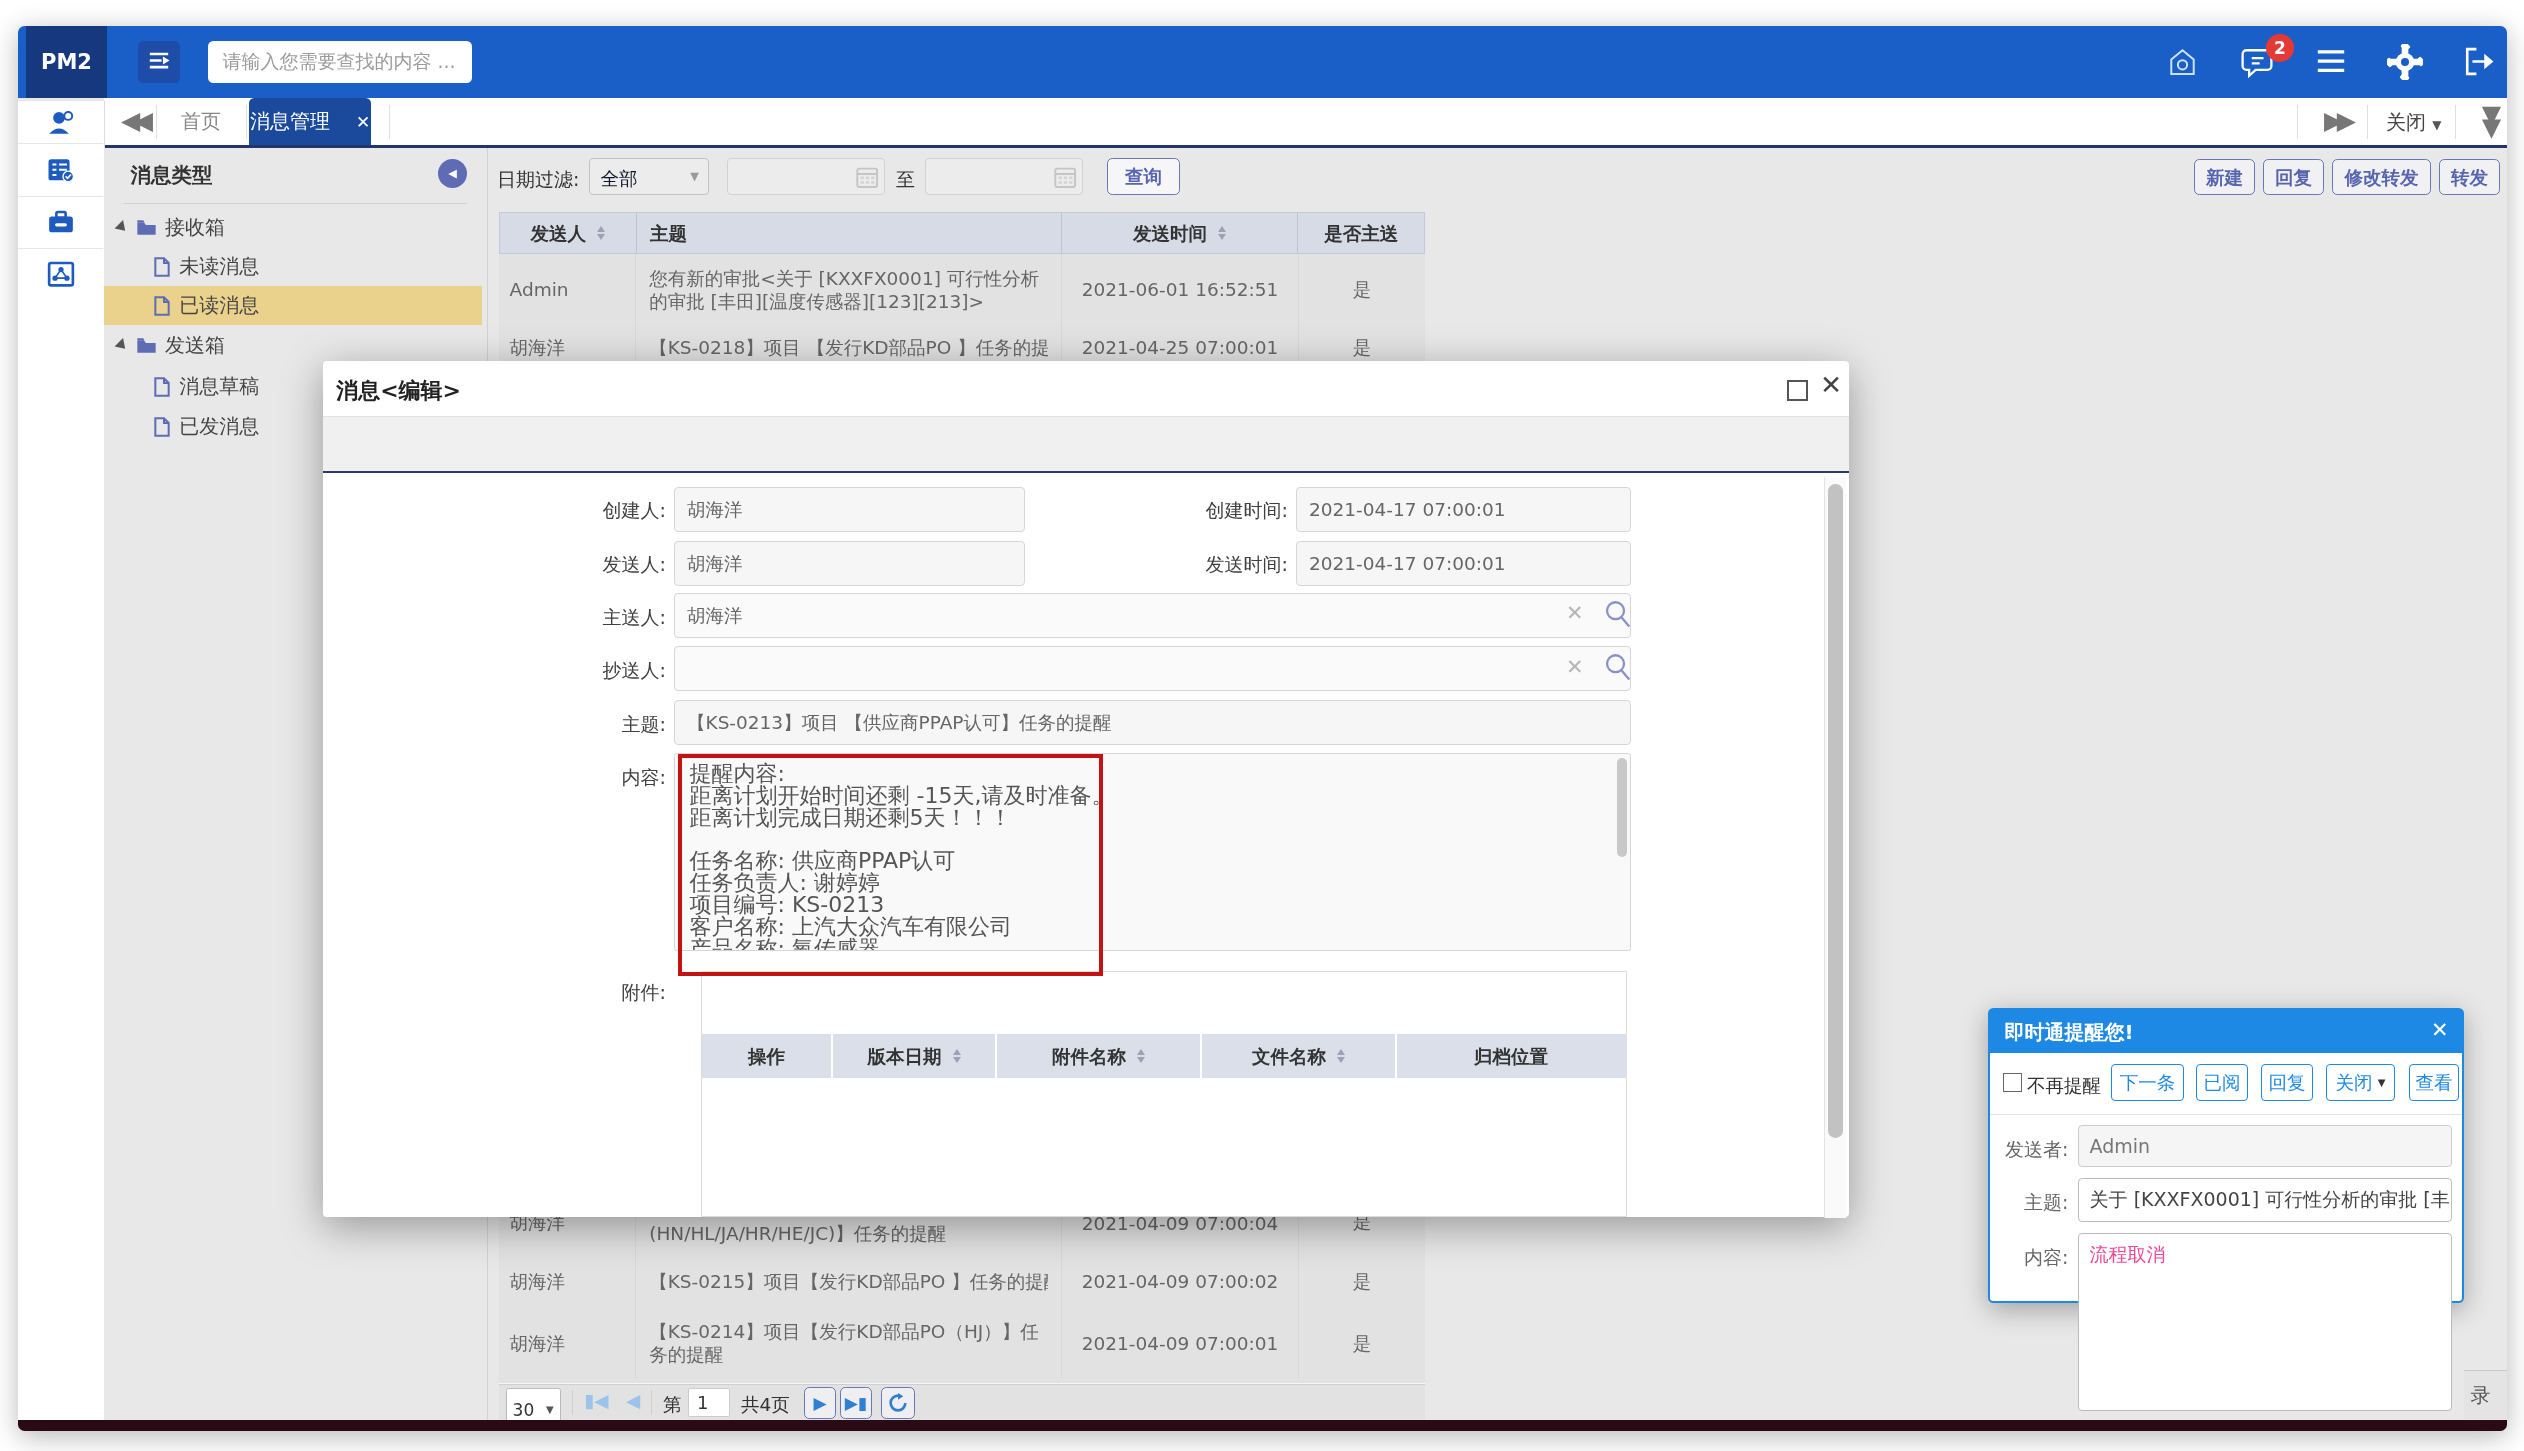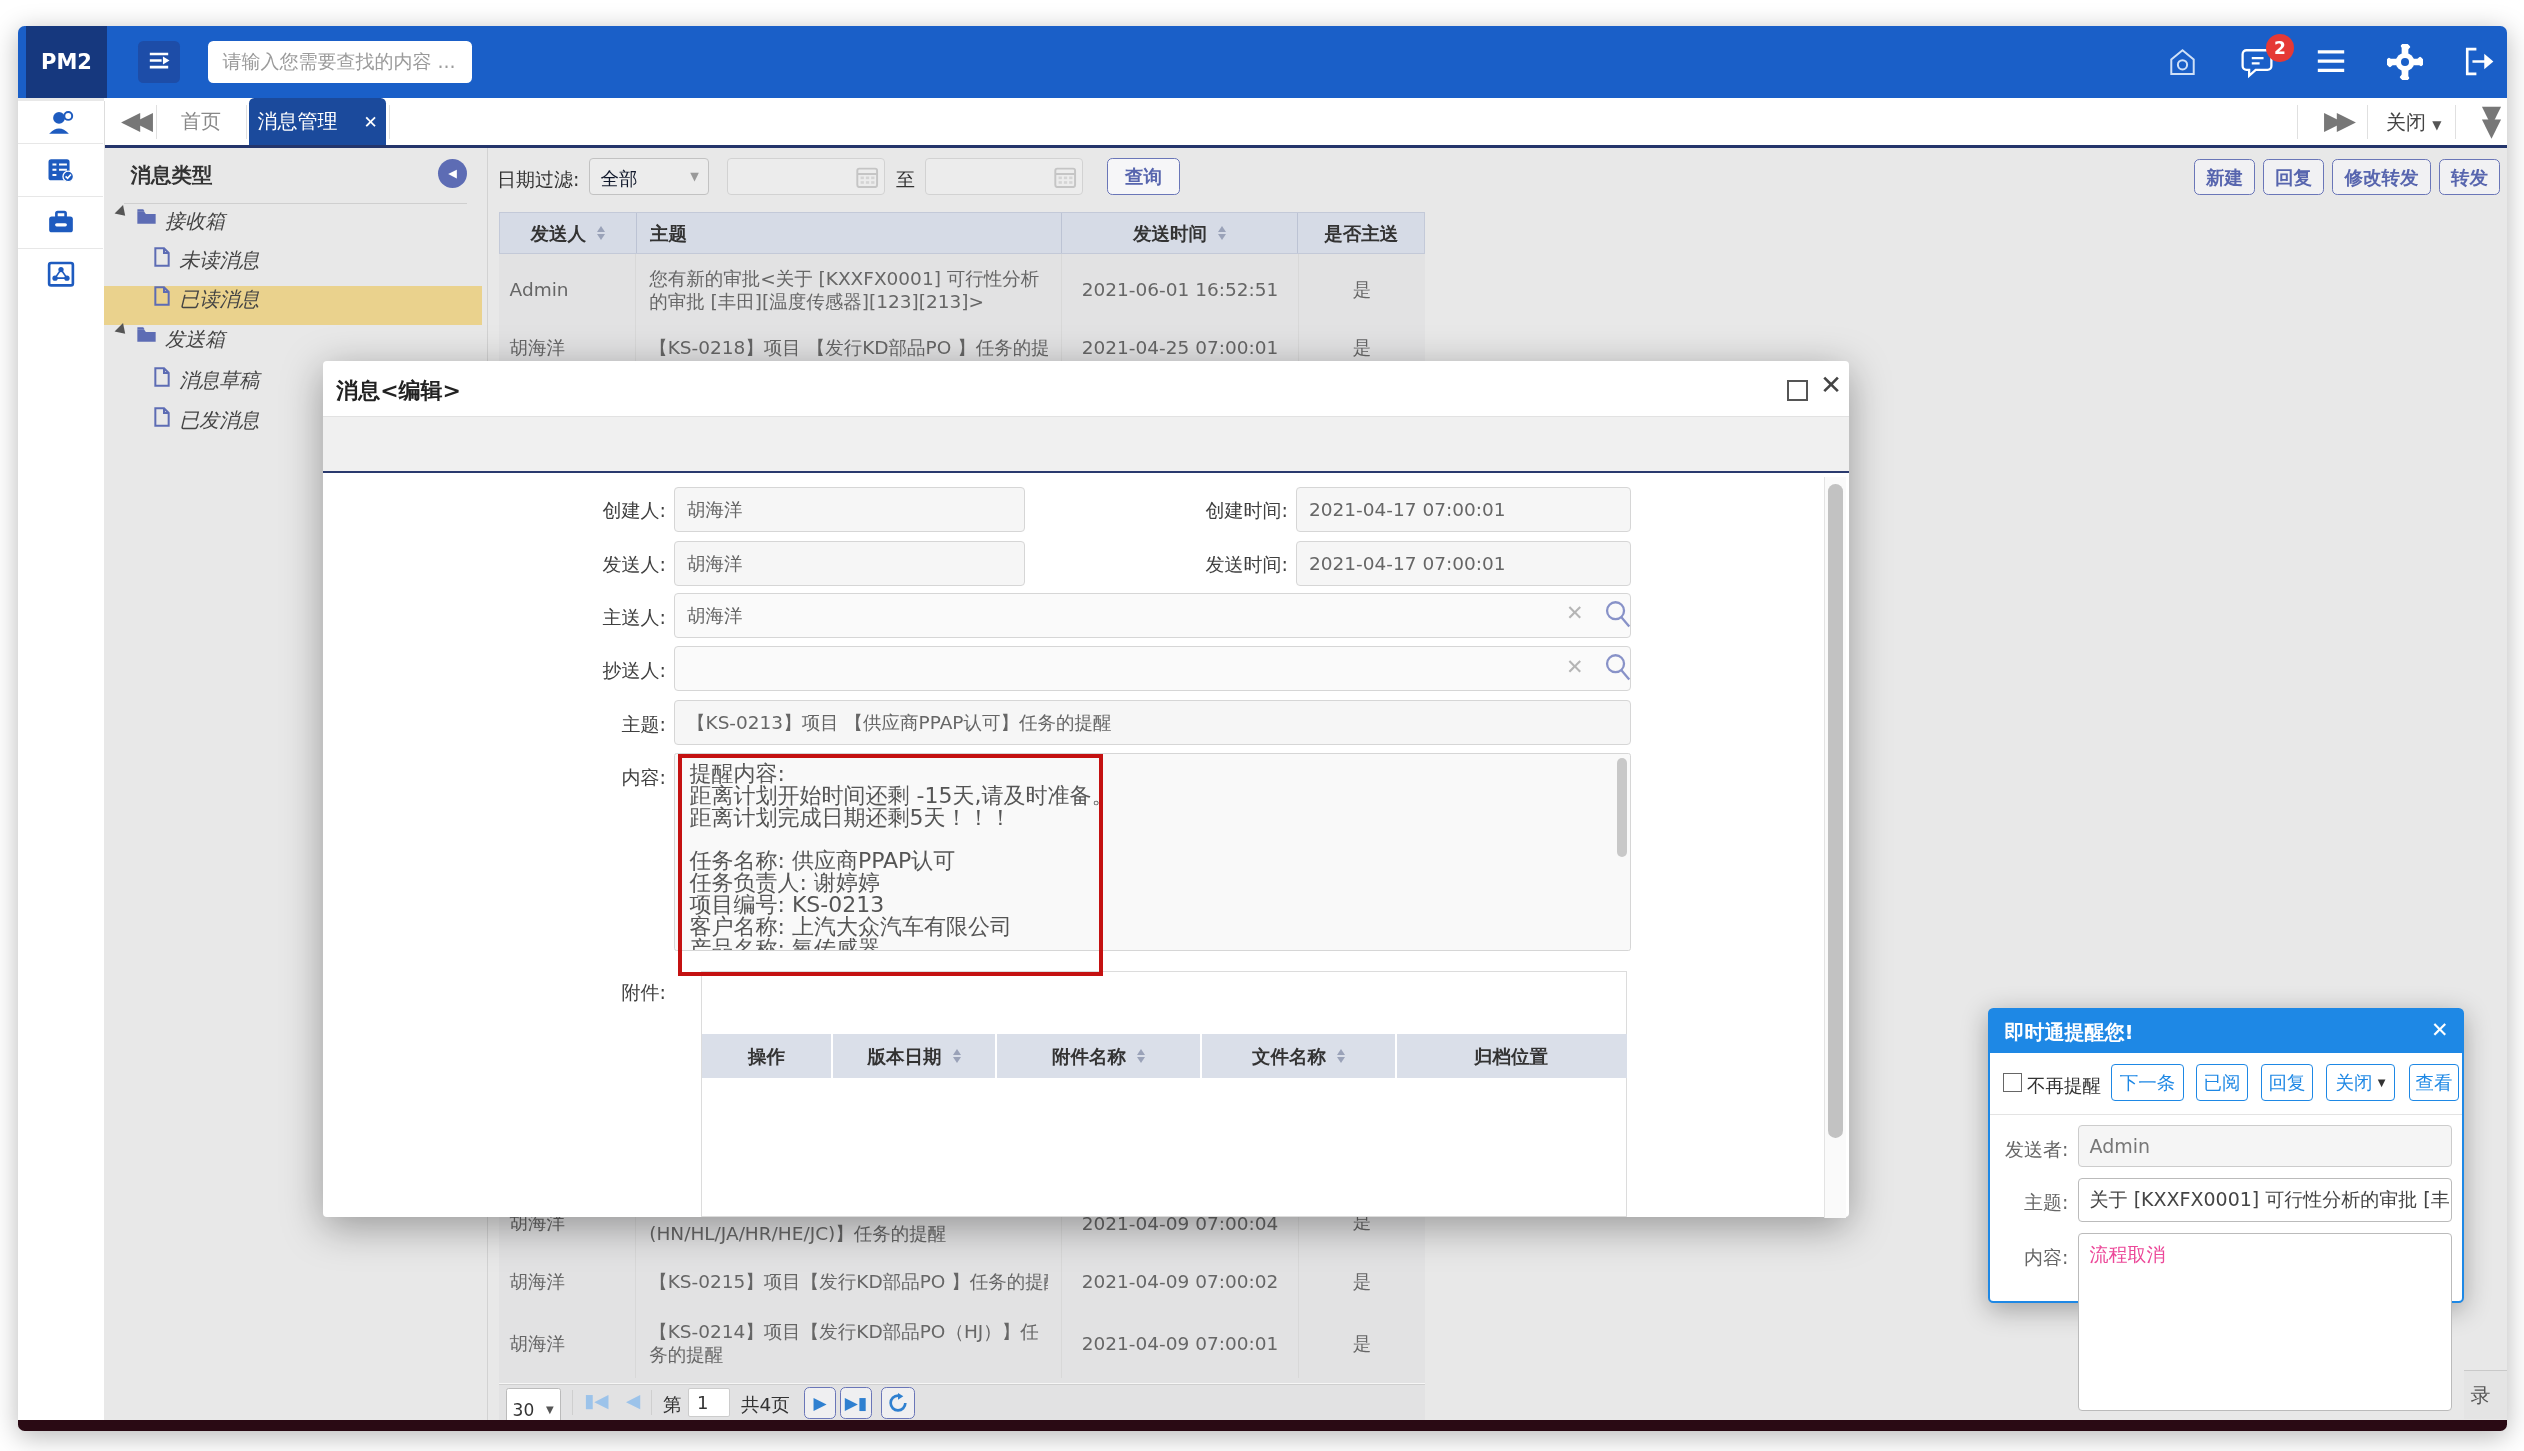--- a/index.html
+++ b/index.html
@@ -8,29 +8,29 @@
   .app{position:absolute;left:18px;top:26px;width:2489px;height:1405px;background:var(--page_bg,#e8e8e8);border-radius:6.6px;overflow:hidden;box-shadow:0 5.3px 26.4px rgba(0,0,0,.28);}
   .topbar{left:0;top:0;width:2489px;height:72px;background:var(--topbar_blue,#1A5FC8);}
   .logo{left:8px;top:0;width:81px;height:72px;background:var(--logo_navy,#16387E);color:#fff;font-size:21px;font-weight:bold;display:flex;align-items:center;justify-content:center;}
   .hambtn{left:120px;top:14.5px;width:42px;height:42px;background:#1d4da8;border-radius:5.3px;display:flex;align-items:center;justify-content:center;}
   .search{left:190px;top:14.5px;width:264px;height:42px;background:#fff;border-radius:5.3px;color:#9b9b9b;font-size:19px;display:flex;align-items:center;padding-left:14.5px;box-sizing:border-box;}
   .topicon{top:17px;width:37px;height:37px;color:#fff;display:flex;align-items:center;justify-content:center;}
   .badge{left:2248px;top:8px;width:28px;height:28px;border-radius:14px;background:#E53935;color:#fff;font-size:17px;font-weight:bold;display:flex;align-items:center;justify-content:center;z-index:3;}
   .tabbar{left:86px;top:72px;width:2403px;height:47px;background:#fff;border-bottom:3.3px solid var(--navy_line,#24356B);}
   .vline{top:6.6px;width:1.3px;height:34px;background:#e0e0e0;}
   .tab-inactive{left:52px;top:0;width:90px;height:47px;color:#888;font-size:20px;display:flex;align-items:center;justify-content:center;}
-  .tab-active{left:145px;top:0;width:137px;height:47px;background:var(--active_tab,#1B4A9C);border-radius:5.3px 5.3px 0 0;color:#fff;font-size:20px;display:flex;align-items:center;justify-content:center;gap:26px;}
+  .tab-active{left:145px;top:0;width:122px;height:47px;background:var(--active_tab,#1B4A9C);border-radius:5.3px 5.3px 0 0;color:#fff;font-size:20px;display:flex;align-items:center;justify-content:center;gap:26px;}
   .chev{color:#777;font-size:25px;font-weight:bold;letter-spacing:-6.6px;}
   .rail{left:0;top:75px;width:86px;height:1319px;background:#fff;border-right:0.7px solid #ddd;}
   .railcell{left:0;width:85px;height:52px;border-bottom:0.7px solid #e7e7e7;display:flex;align-items:center;justify-content:center;color:#1E5BBF;}
   .sidebar{left:86px;top:122px;width:383px;height:1272px;background:var(--page_bg,#e8e8e8);border-right:0.7px solid #d2d2d2;}
   .sb-title{left:26.4px;top:13.2px;font-size:20.5px;font-weight:bold;color:#333;}
   .sb-collapse{left:334px;top:11.2px;width:29px;height:29px;border-radius:14.5px;background:var(--indigo_accent,#5D6CB4);color:#fff;font-size:11.2px;display:flex;align-items:center;justify-content:center;}
   .sb-div{left:20px;top:55px;width:343px;height:1.3px;background:#cfcfcf;}
-  .treerow{left:0;width:378px;height:39px;display:flex;color:#444;font-size:20px;font-style:italic;}
+  .treerow{left:0;width:378px;height:39px;display:flex;align-items:center;color:#444;font-size:20px;}
   .tri{width:0;height:0;border-left:6px solid transparent;border-right:6px solid transparent;border-top:9.2px solid #555;transform:rotate(-45deg);}
   .ylw{background:var(--selected_yellow,#EAD28D);}
   .lbl{color:#333;font-size:19px;}
   .inputgray{background:#ececec;border:1.3px solid #c2c2c2;border-radius:4px;box-sizing:border-box;}
   .btn-outline{border:1.3px solid #6A76B8;border-radius:5.3px;background:#f1f1f3;color:#5765AE;font-size:18.5px;font-weight:bold;display:flex;align-items:center;justify-content:center;box-sizing:border-box;}
   .gridhead{background:var(--header_bg,#D6DBE6);display:flex;font-weight:bold;color:#333;font-size:18.5px;align-items:center;}
   .hcell{display:flex;align-items:center;justify-content:center;height:100%;border-right:0.7px solid #bcc3d4;box-sizing:border-box;gap:11px;}
   .grow{background:#E2E2E3;border-bottom:1.3px solid #f6f6f6;display:flex;color:#666;font-size:18.5px;}
   .gcell{border-right:0.7px solid #d8d8d8;box-sizing:border-box;display:flex;align-items:center;}
   .sorticon{display:inline-flex;flex-direction:column;gap:2px;}

